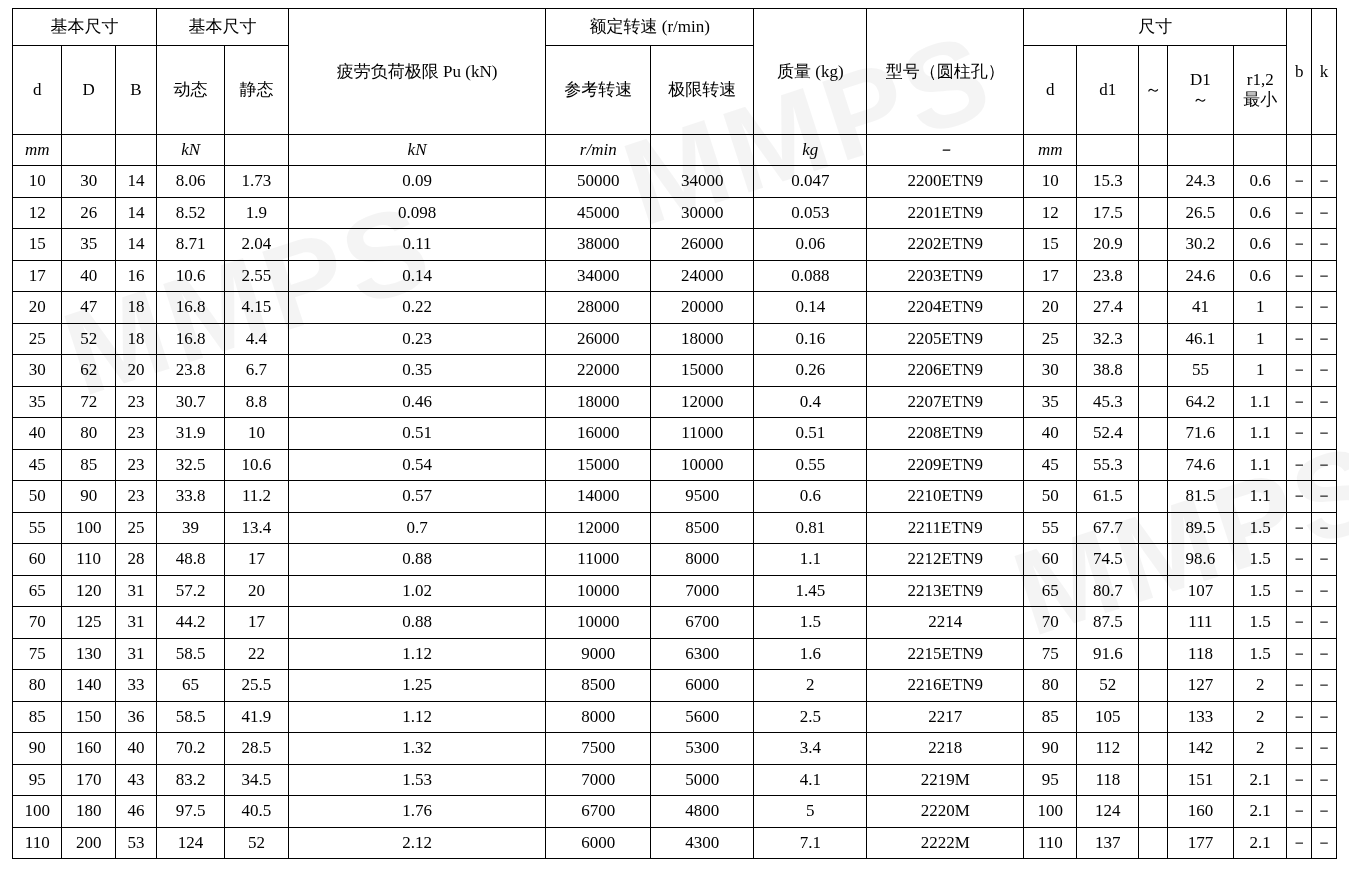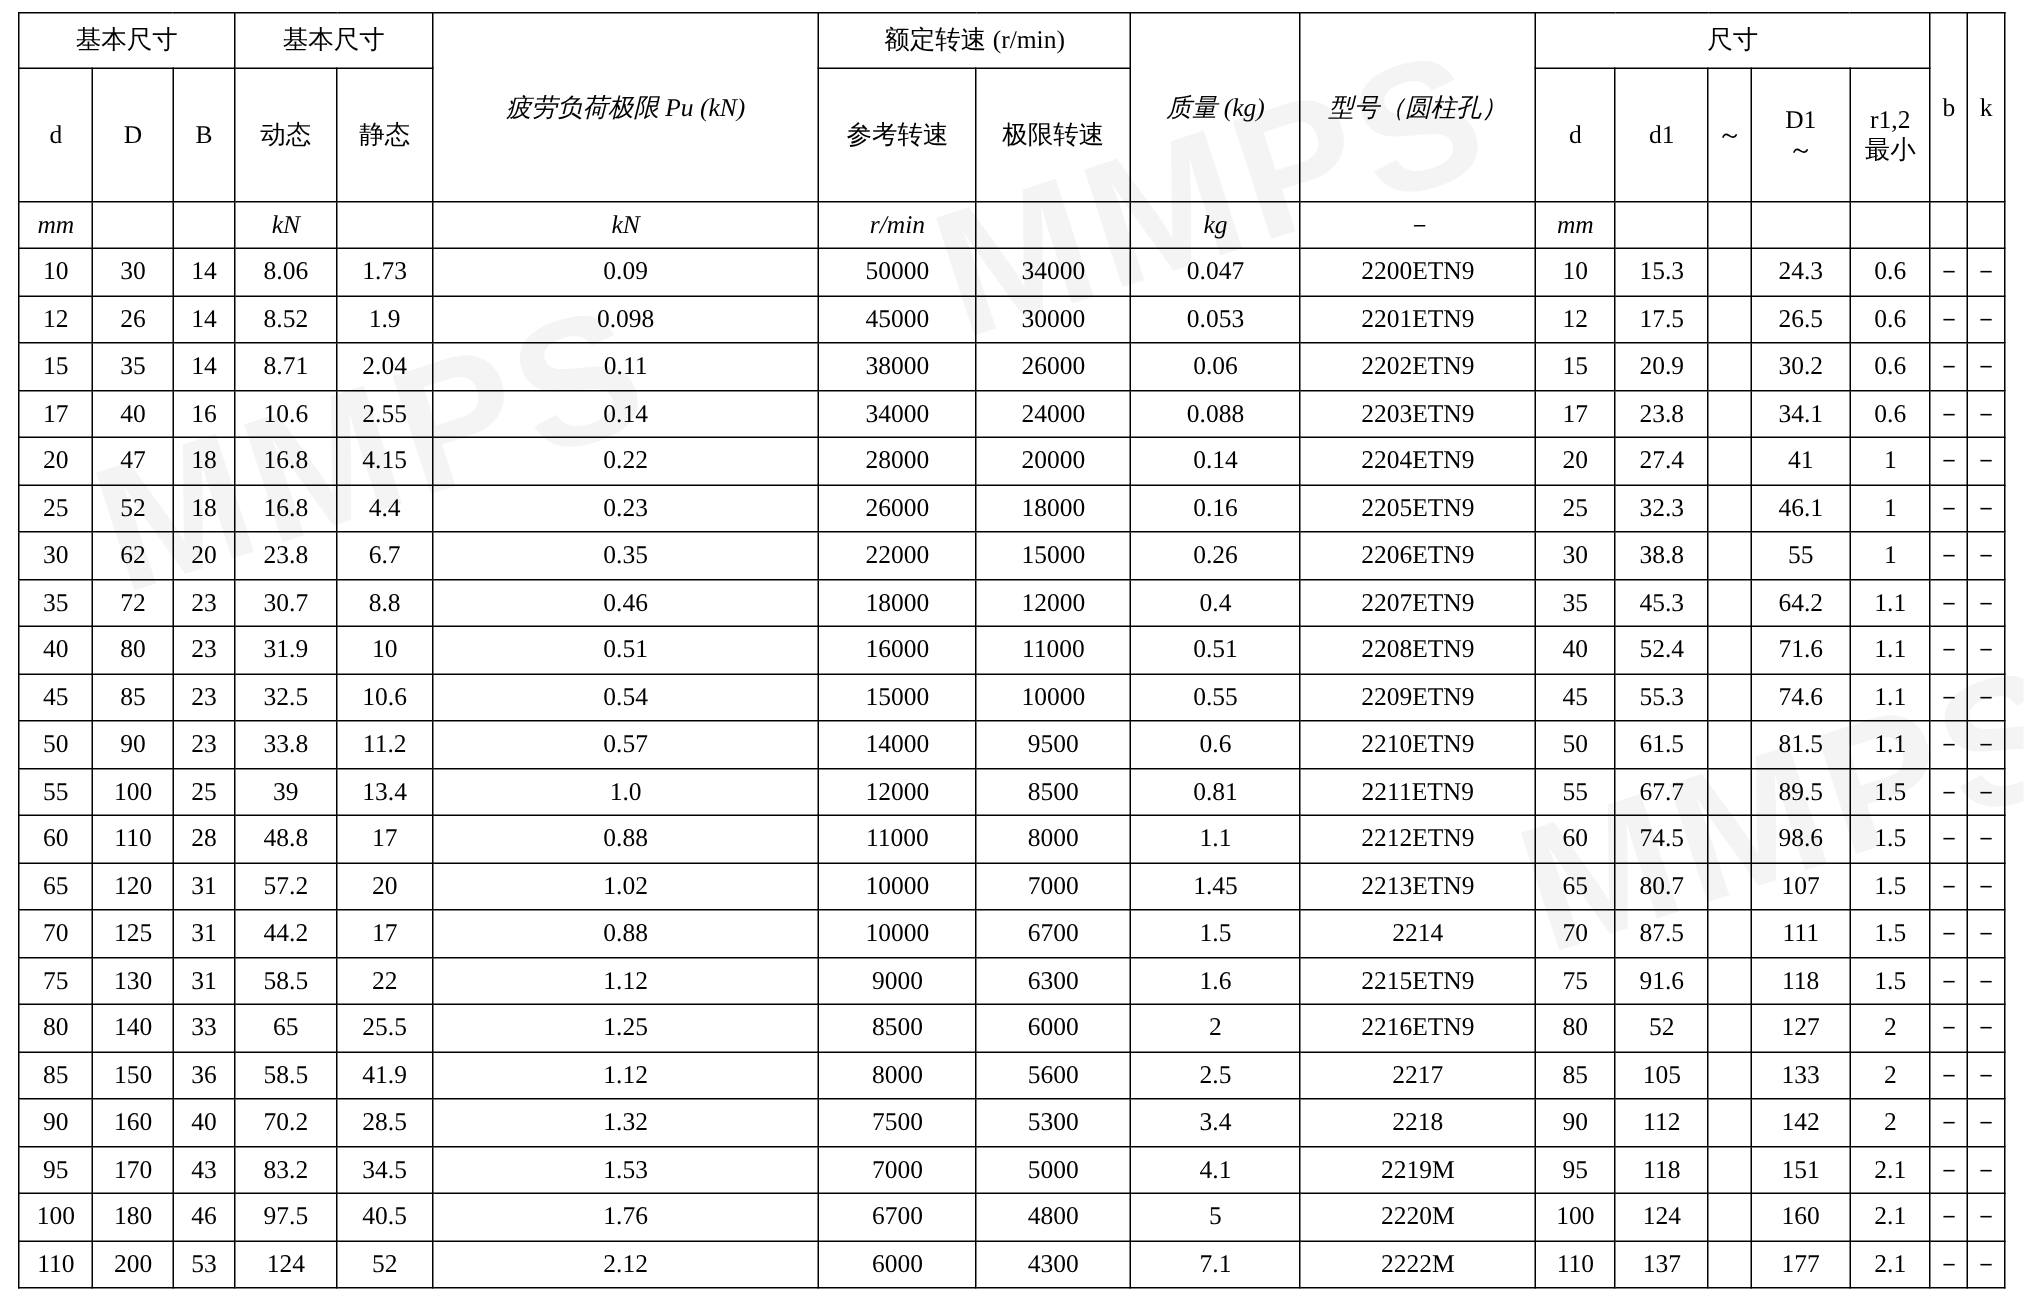--- a/index.html
+++ b/index.html
@@ -85,21 +85,21 @@
   .w-lim { width: 100px; }
   .w-mass{ width: 110px; }
   .w-type{ width: 152px; }
   .w-d2  { width: 52px; }
   .w-d1  { width: 60px; }
   .w-tilde { width: 28px; }
   .w-D1  { width: 64px; }
   .w-r   { width: 52px; }
   .w-b   { width: 24px; }
   .w-k   { width: 24px; }
-  .cellpad { padding: 0 2px; font-style: italic; }
+  .cellpad { padding: 0 2px; }
 </style>
 </head>
 <body>
 
 <div class="watermark">
   <div class="wm-text" style="left:60px; top:230px;">MMPS</div>
   <div class="wm-text" style="left:620px; top:60px;">MMPS</div>
   <div class="wm-text" style="left:1010px; top:470px;">MMPS</div>
 </div>
 
@@ -237,21 +237,21 @@
           <td>10.6</td>
           <td>2.55</td>
           <td>0.14</td>
           <td>34000</td>
           <td>24000</td>
           <td>0.088</td>
           <td>2203ETN9</td>
           <td>17</td>
           <td>23.8</td>
           <td></td>
-          <td>34.1</td>
+          <td>24.6</td>
           <td>0.6</td>
           <td>－</td>
           <td>－</td>
         </tr>
         <tr class="data">
           <td>20</td>
           <td>47</td>
           <td>18</td>
           <td>16.8</td>
           <td>4.15</td>
@@ -381,21 +381,21 @@
           <td>1.1</td>
           <td>－</td>
           <td>－</td>
         </tr>
         <tr class="data">
           <td>55</td>
           <td>100</td>
           <td>25</td>
           <td>39</td>
           <td>13.4</td>
-          <td>1.0</td>
+          <td>0.7</td>
           <td>12000</td>
           <td>8500</td>
           <td>0.81</td>
           <td>2211ETN9</td>
           <td>55</td>
           <td>67.7</td>
           <td></td>
           <td>89.5</td>
           <td>1.5</td>
           <td>－</td>

